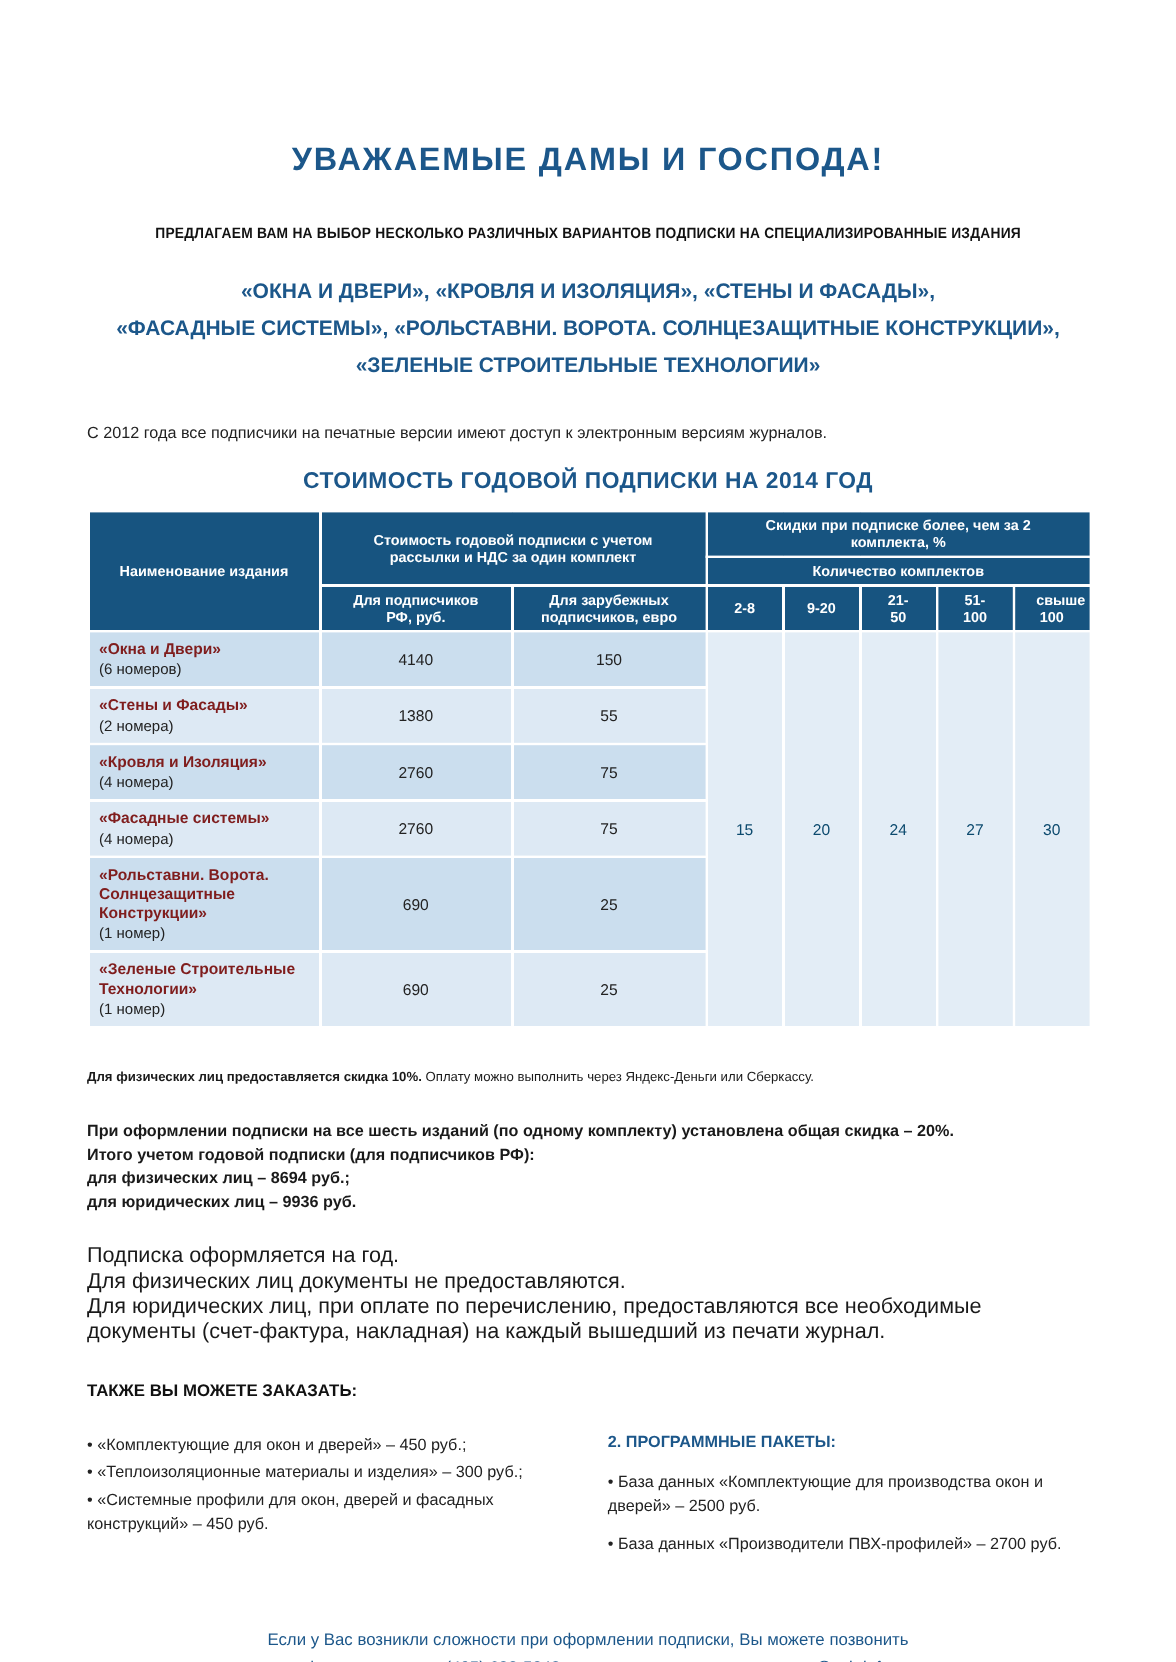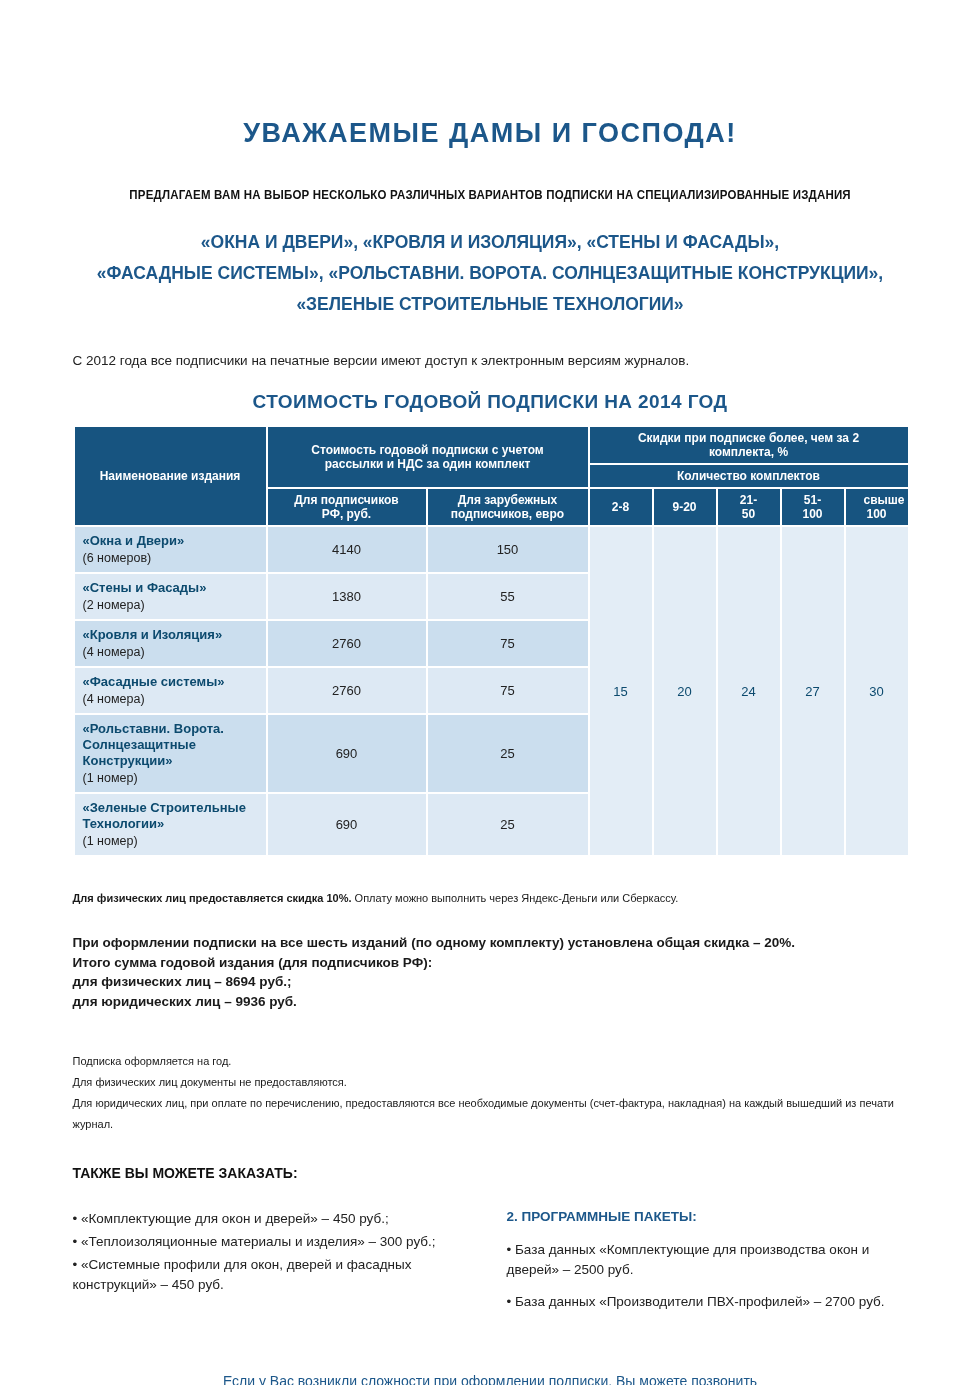--- a/index.html
+++ b/index.html
@@ -22,32 +22,32 @@
   .journals{margin-top:24px; text-align:center; color:var(--accent); font-weight:bold; font-size:17.5px; line-height:31px;}
   .intro{margin-top:33px; font-size:13.5px; color:#222;}
   .table-title{margin-top:23px; text-align:center; color:var(--accent); font-weight:bold; font-size:19px; letter-spacing:.4px;}
 
   table.price{margin-top:12px; width:835px; border-collapse:collapse; table-layout:fixed;}
   table.price th, table.price td{border:2px solid #fff; overflow:hidden;}
   table.price thead th{background:var(--header-bg); color:#fff; font-weight:bold; font-size:12px; line-height:14px; padding:4px 18px; text-align:center; vertical-align:middle;}
   th.th-qty{font-size:11.5px; padding:3px;}
   th.th-sub{font-size:12px; height:36px;}
   td.cell-name{text-align:left; padding:6px 4px 6px 8px; vertical-align:middle;}
-  .jname{font-weight:bold; font-size:13px; color:#0c4a6e; line-height:16px;}
+  .jname{font-weight:bold; font-size:13px; color:#7f1d1d; line-height:16px;}
   .jissues{font-size:12.5px; color:#222; margin-top:2px; line-height:15px;}
   td.cell-num{text-align:center; font-size:13px; color:#222; vertical-align:middle; padding:6px 4px;}
   td.cell-discount{background:var(--disc-bg); text-align:center; font-size:13px; color:#0c4a6e; vertical-align:middle;}
   tr.row-odd  td.cell-name, tr.row-odd  td.cell-num{background:var(--row-dark);}
   tr.row-even td.cell-name, tr.row-even td.cell-num{background:var(--row-light);}
   tr.row-std{height:40px;}
 
   .note1{margin-top:32px; font-size:11px; line-height:19px;}
   .note1 .b{font-weight:bold;}
   .note2{margin-top:25px; font-weight:bold; font-size:13.5px; line-height:19.5px;}
-  .note3{margin-top:40px; font-size:11px; line-height:21px;}
+  .note3{margin-top:25px; font-size:18px; line-height:21px;}
   .also{margin-top:30px; font-weight:bold; font-size:14px; color:#111;}
 
   .columns{display:flex; margin-top:28px;}
   .col-left{width:400px; margin-right:34px;}
   .col-right{flex:1;}
   .section-title{color:var(--accent); font-weight:bold; font-size:13.5px; margin-bottom:16px;}
   .bullet-item{font-size:13.5px; line-height:20px; color:#222;}
   .bullet-item::before{content:"\2022\00a0";}
   .catalog-list .bullet-item{margin-bottom:3px;}
   .package-list .bullet-item{margin-bottom:12px;}
@@ -163,21 +163,21 @@
           </tr>
         </tbody>
     </table>
 
     <div class="note1">
       <span class="b">Для физических лиц предоставляется скидка 10%.</span><span> Оплату можно выполнить через Яндекс-Деньги или Сберкассу.</span>
     </div>
 
     <div class="note2">
       <div>При оформлении подписки на все шесть изданий (по одному комплекту) установлена общая скидка – 20%.</div>
-      <div>Итого сумма годовой издания (для подписчиков РФ):</div>
+      <div>Итого учетом годовой подписки (для подписчиков РФ):</div>
       <div>для физических лиц – 8694 руб.;</div>
       <div>для юридических лиц – 9936 руб.</div>
     </div>
 
     <div class="note3">
       <div>Подписка оформляется на год.</div>
       <div>Для физических лиц документы не предоставляются.</div>
       <div>Для юридических лиц, при оплате по перечислению, предоставляются все необходимые документы (счет-фактура, накладная) на каждый вышедший из печати журнал.</div>
     </div>
 

